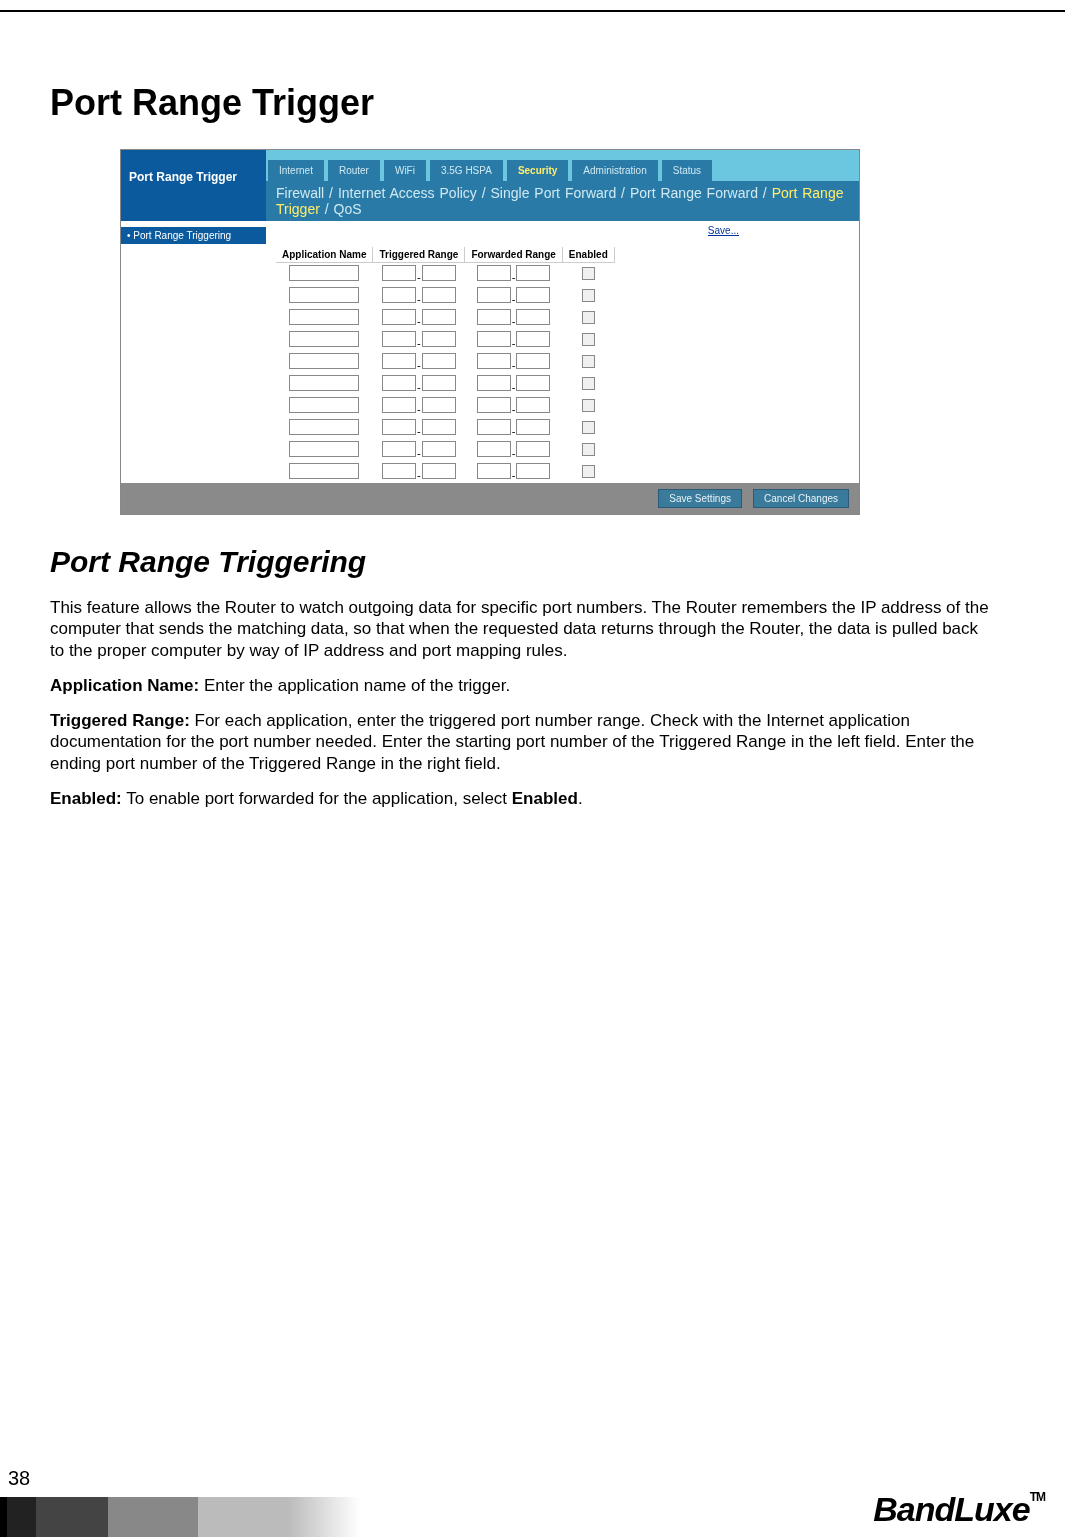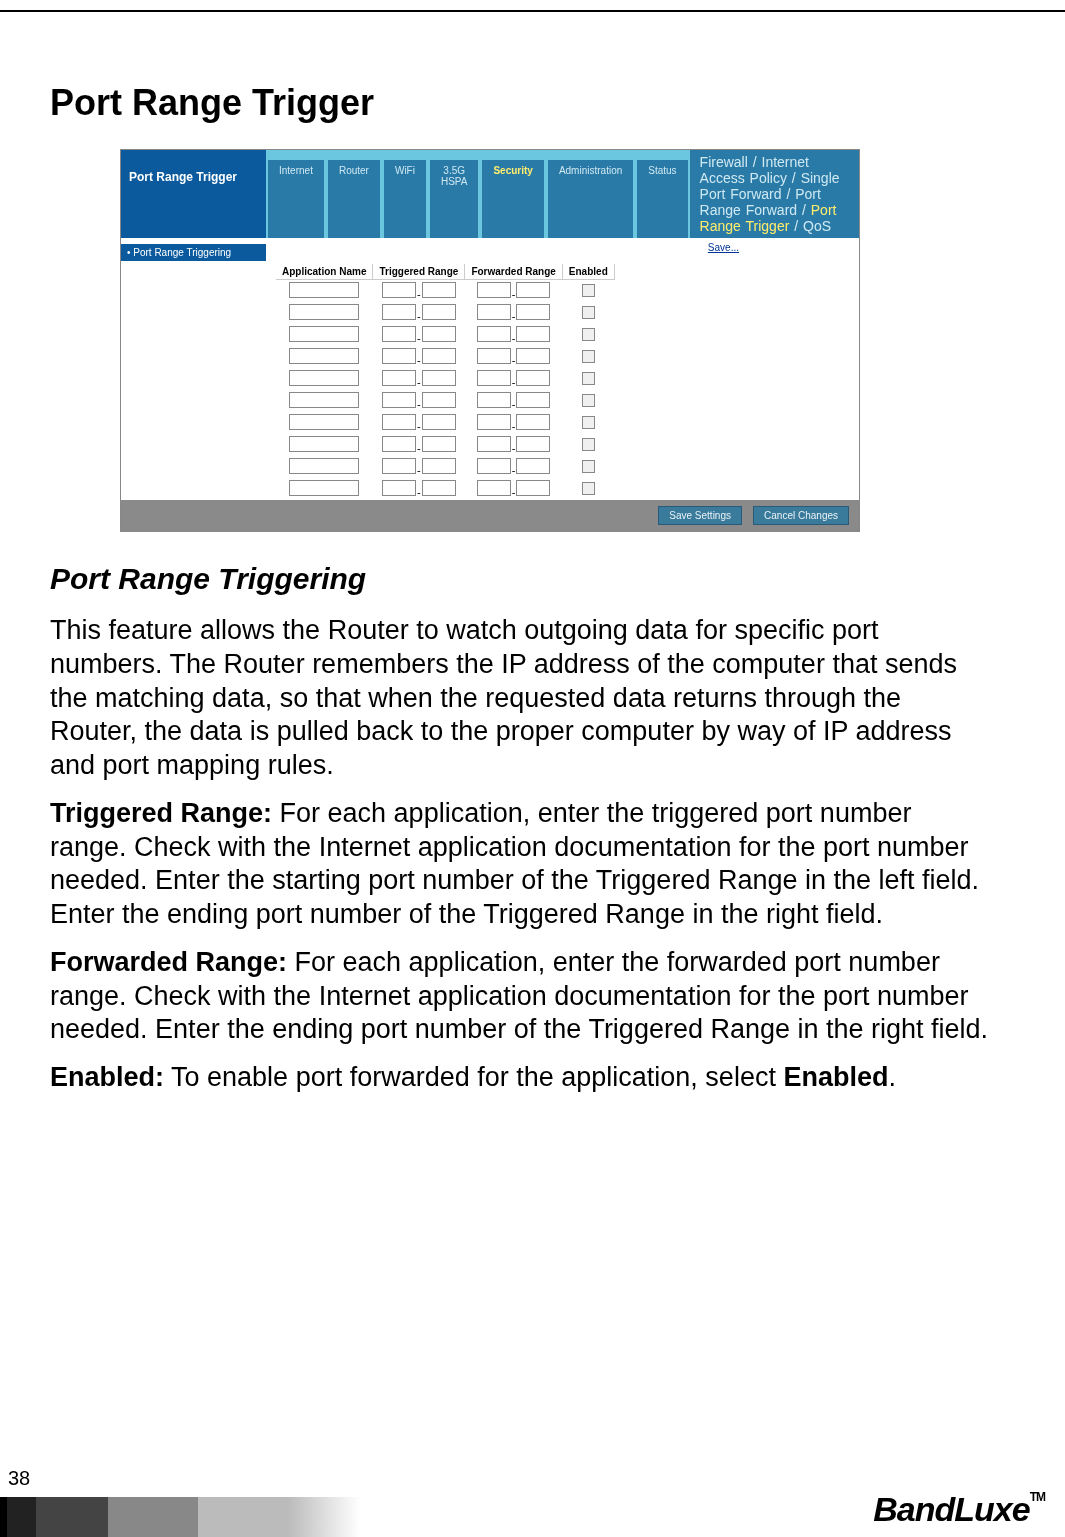--- a/index.html
+++ b/index.html
@@ -23,21 +23,21 @@
     font-weight: bold;
     margin: 30px 0 25px 0;
   }
   h2.subtitle {
     font-size: 30px;
     font-style: italic;
     font-weight: bold;
     margin: 30px 0 18px 0;
   }
   p.body {
-    font-size: 27px;
+    font-size: 17px;
     line-height: 1.25;
     margin: 0 0 14px 0;
   }
   p.body b { font-weight: bold; }
 
   
   .shot {
     width: 740px;
     margin: 0 0 0 70px;
     border: 1px solid #888;
@@ -52,21 +52,21 @@
     width: 145px;
     background: #0b5a9e;
     color: #fff;
     font-weight: bold;
     padding: 20px 8px 6px 8px;
     font-size: 12px;
   }
   .shot-tabs {
     flex: 1;
     display: flex;
-    flex-direction: row;
+    flex-direction: column;
     border-radius: 25px;
   }
   .tab-row {
     display: flex;
     align-items: stretch;
     background: #6ac7df;
   }
   .tab {
     border: 1px solid #2a7aa8;
     background: #2a7aa8;
@@ -301,28 +301,28 @@
     <div class="shot-footer">
       <span class="btn">Save Settings</span>
       <span class="btn">Cancel Changes</span>
     </div>
   </div>
 
   <h2 class="subtitle">Port Range Triggering</h2>
 
   <p class="body">This feature allows the Router to watch outgoing data for specific port numbers. The Router remembers the IP address of the computer that sends the matching data, so that when the requested data returns through the Router, the data is pulled back to the proper computer by way of IP address and port mapping rules.</p>
 
+  <p class="body">
+    <b>Application Name:</b><span> Enter the application name of the trigger.</span>
+  </p>
 
   <p class="body">
     <b>Triggered Range:</b><span> For each application, enter the triggered port number range. Check with the Internet application documentation for the port number needed. Enter the starting port number of the Triggered Range in the left field. Enter the ending port number of the Triggered Range in the right field.</span>
   </p>
 
-  <p class="body">
-    <b>Forwarded Range:</b><span> For each application, enter the forwarded port number range. Check with the Internet application documentation for the port number needed. Enter the ending port number of the Triggered Range in the right field.</span>
-  </p>
 
   <p class="body">
     <b>Enabled:</b><span> To enable port forwarded for the application, select </span><b>Enabled</b><span>.</span>
   </p>
 </div>
 
 <div class="pg-footer">
   <div class="pg-num">38</div>
   <div class="grad"></div>
   <div class="brand">

